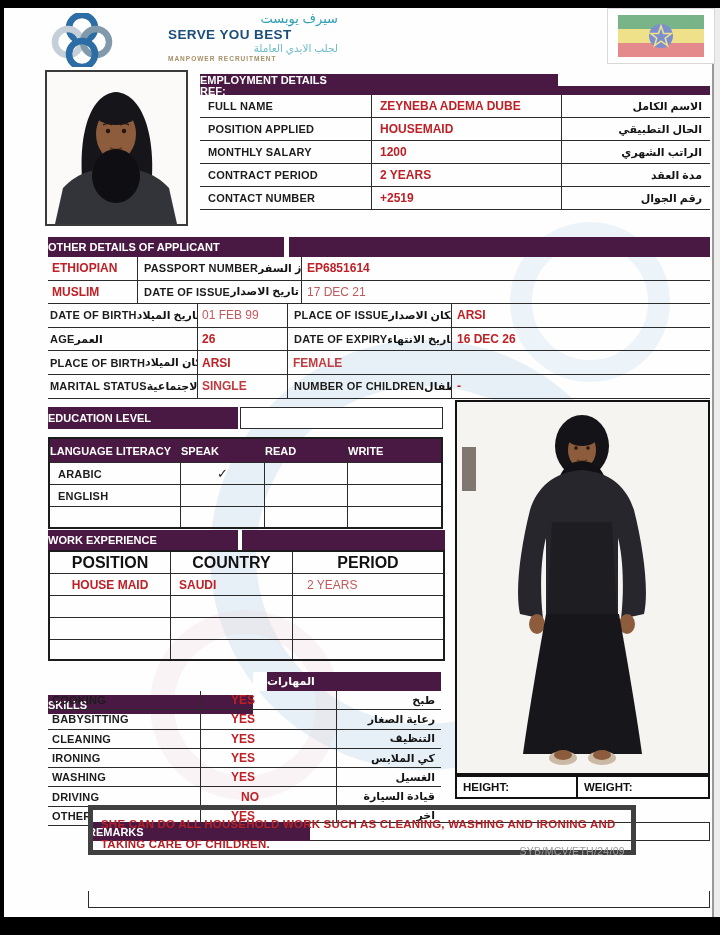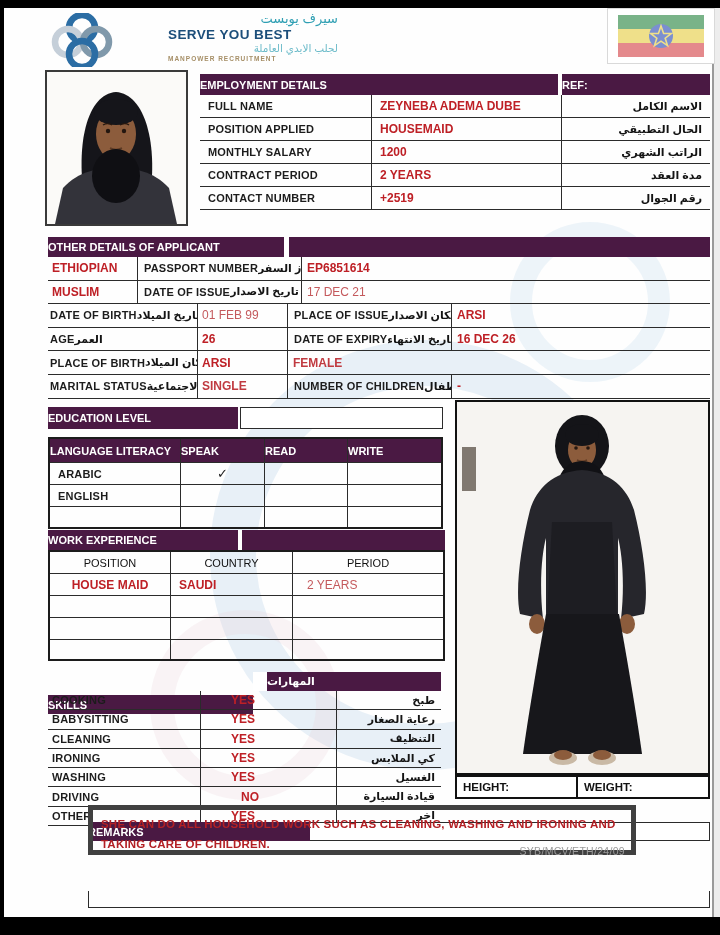--- a/index.html
+++ b/index.html
@@ -23,21 +23,21 @@
   .cell{box-sizing:border-box;display:flex;align-items:center;overflow:hidden;white-space:nowrap;}
   .bL{border-left:1px solid #2b2b2b;} .bR{border-right:1px solid #2b2b2b;}
   .bT{border-top:1px solid #2b2b2b;}  .bB{border-bottom:1px solid #2b2b2b;}
   .lbl{font-size:11px;color:#1c1c1c;font-weight:600;padding-left:8px;letter-spacing:.2px;}
   .ar{font-size:11px;color:#141414;font-weight:bold;direction:rtl;justify-content:flex-start;padding-right:8px;}
   .val{font-size:12px;font-weight:bold;color:#be2026;padding-left:8px;}
   .val.light{font-weight:400;color:#c4595c;}
   .val.med{font-weight:600;color:#c03a40;}
   .ctr{justify-content:center;padding-left:0;}
   .hdrcell{color:#fff;font-weight:bold;font-size:11px;background:#4a1943;}
-  .blackhdr{font-size:11px;font-weight:normal;color:#111;justify-content:center;}
+  .blackhdr{font-size:16px;font-weight:bold;color:#111;justify-content:center;}
   .refcode{position:absolute;right:6px;bottom:-7px;color:#9a9a9a;font-size:10.5px;letter-spacing:.3px;background:transparent;}
   .remtext{font-size:11.5px;font-weight:bold;color:#b32025;line-height:20px;padding:4px 8px 0 8px;letter-spacing:.2px;}
   .logo-text div{line-height:1.15;}
   .l-ar{color:#2f9fb3;font-size:13px;direction:rtl;}
   .l-en{color:#1c4e7a;font-size:13.5px;font-weight:bold;letter-spacing:.4px;}
   .l-tag-ar{color:#6ebcca;font-size:10.5px;direction:rtl;}
   .l-tag-en{color:#a68f67;font-size:6.5px;letter-spacing:1px;font-weight:bold;}
   .flagbox{border:1px solid #d9d9d9;background:#fff;}
   .photoframe{background:#fbfaf8;border:2px solid #3a3a3a;}
   .footerbar{position:absolute;left:0;top:917px;width:720px;height:18px;background:#000;}
@@ -93,21 +93,21 @@
       <circle cx="77" cy="59" r="2.2" fill="#241710"></circle>
       <path d="M56,53 q5,-3 9,0" stroke="#241710" stroke-width="1.4" fill="none"></path>
       <path d="M73,53 q5,-3 9,0" stroke="#241710" stroke-width="1.4" fill="none"></path>
       <path d="M63,76 q6,3 12,0" stroke="#5d3a24" stroke-width="1.6" fill="none"></path>
       <path d="M8,152 L16,116 C32,99 50,96 69,96 C88,96 106,99 122,116 L130,152 Z" fill="#33333a"></path>
       <ellipse cx="69" cy="104" rx="24" ry="27" fill="#0f0f13"></ellipse>
     </svg>
   </div>
 
   <div class="abs z1 tbl" style="left:200px;top:74px;width:510px;">
-    <div class="row" style="height:21px;">
+    <div class="row" style="height:21px;flex-direction:column;">
       <div class="cell hdrcell pad bar" style="width:358px;">EMPLOYMENT DETAILS</div>
       <div style="width:4px;background:#fff;"></div>
       <div class="cell hdrcell pad bar" style="flex:1;">REF:</div>
     </div>
     <div class="row bB" style="height:23px;">
       <div class="cell lbl bR" style="width:172px;">FULL NAME</div>
       <div class="cell val bR" style="width:190px;">ZEYNEBA ADEMA DUBE</div>
       <div class="cell ar" style="flex:1;justify-content:flex-start;">الاسم الكامل</div>
     </div>
     <div class="row bB" style="height:23px;">

